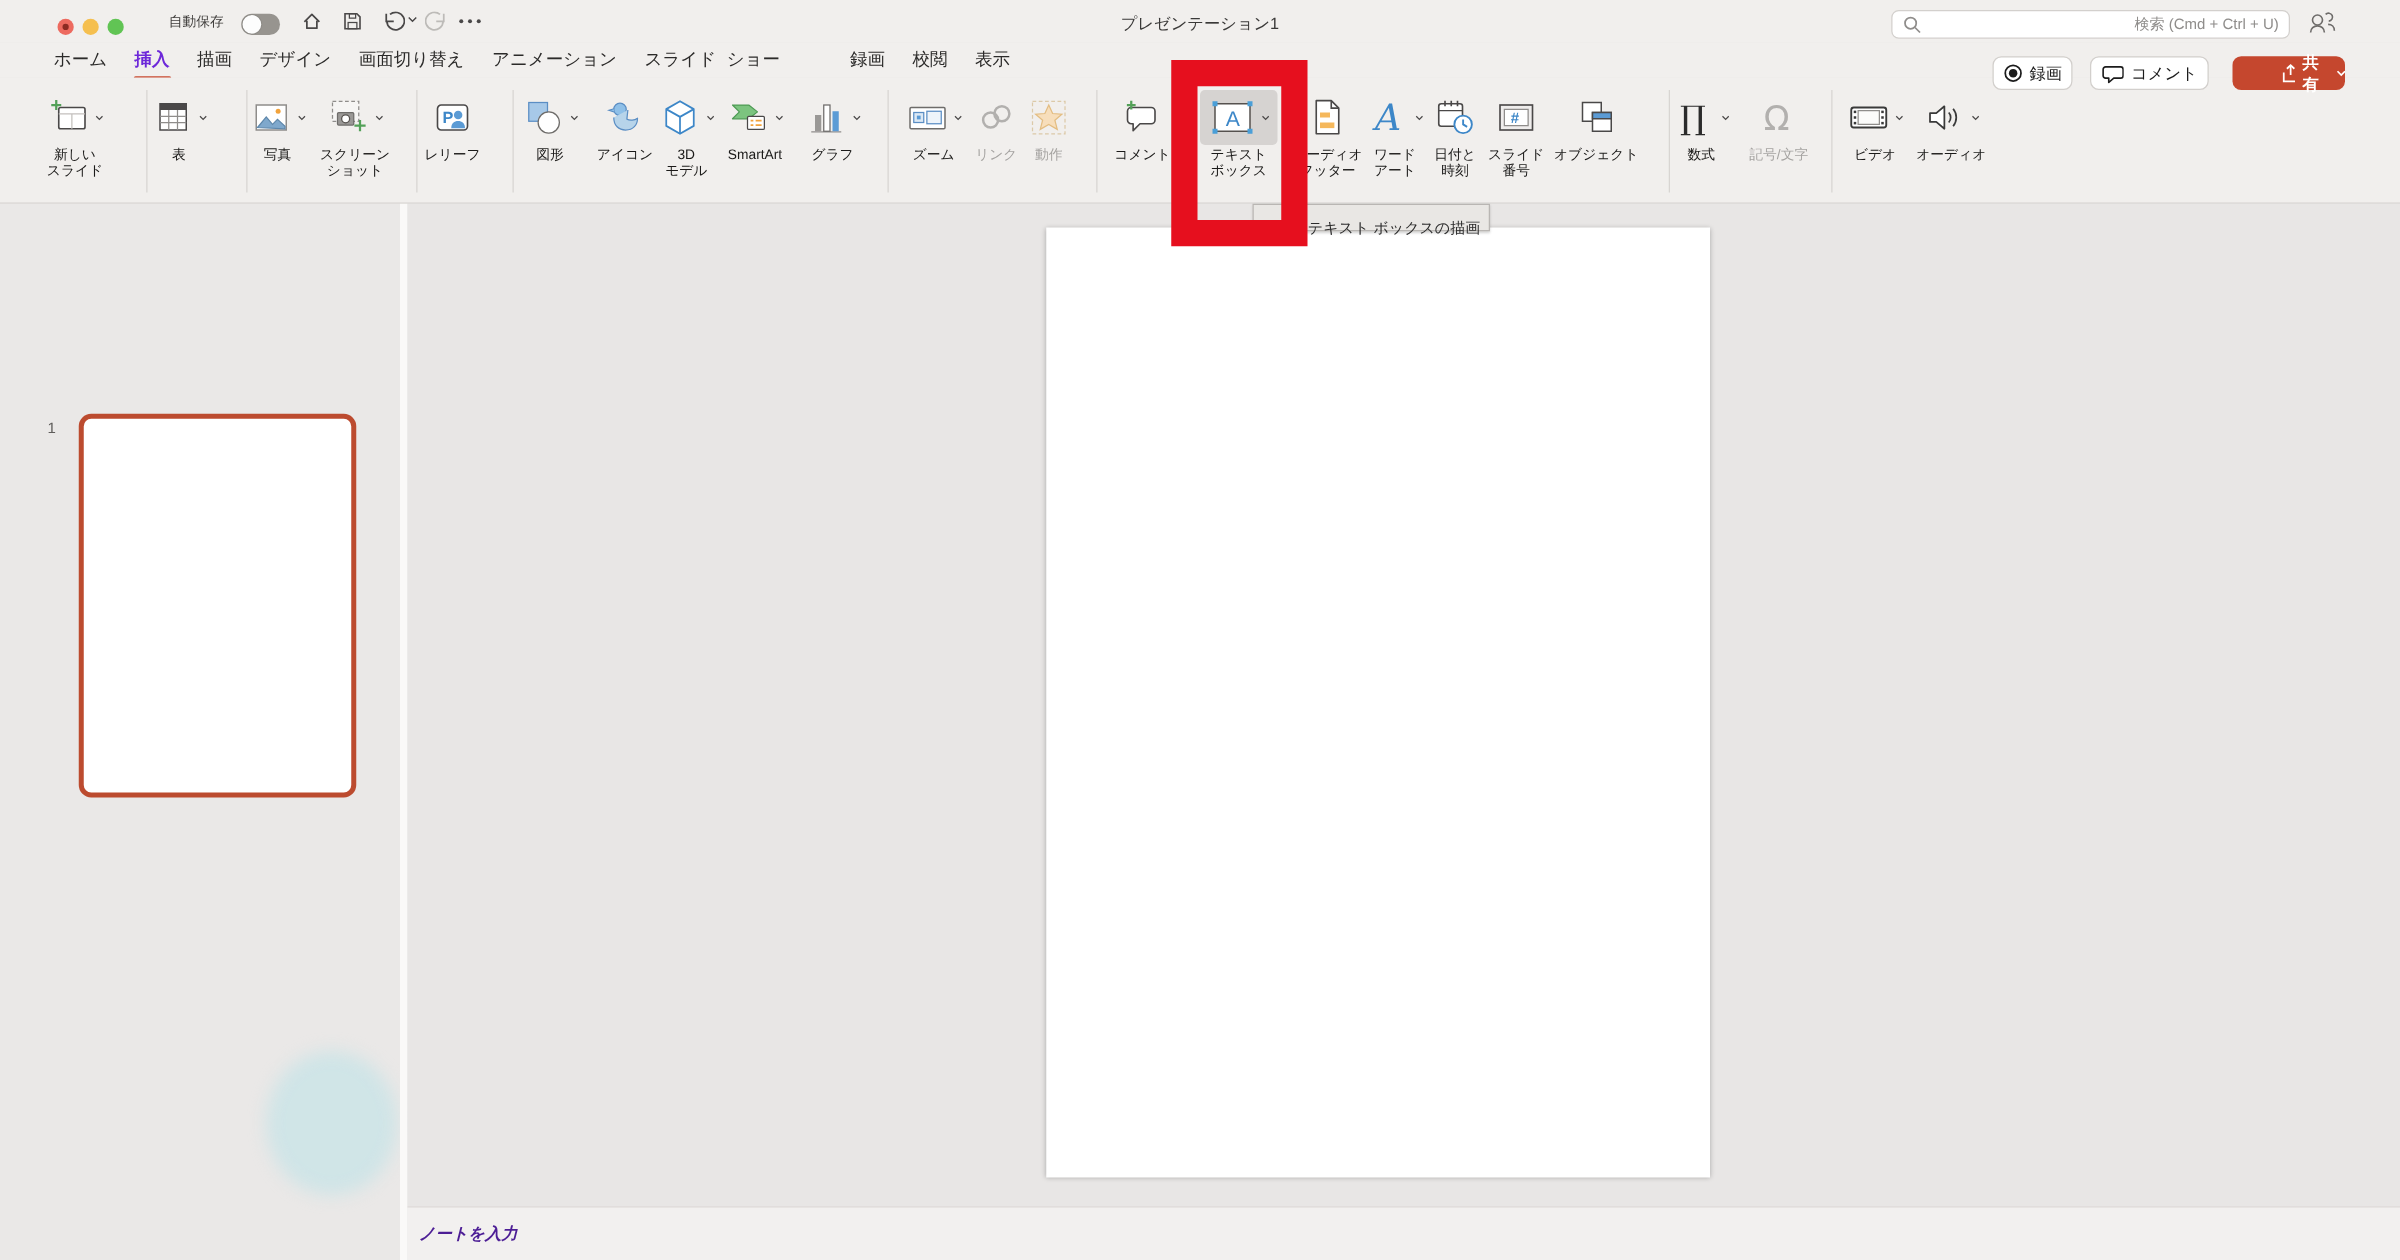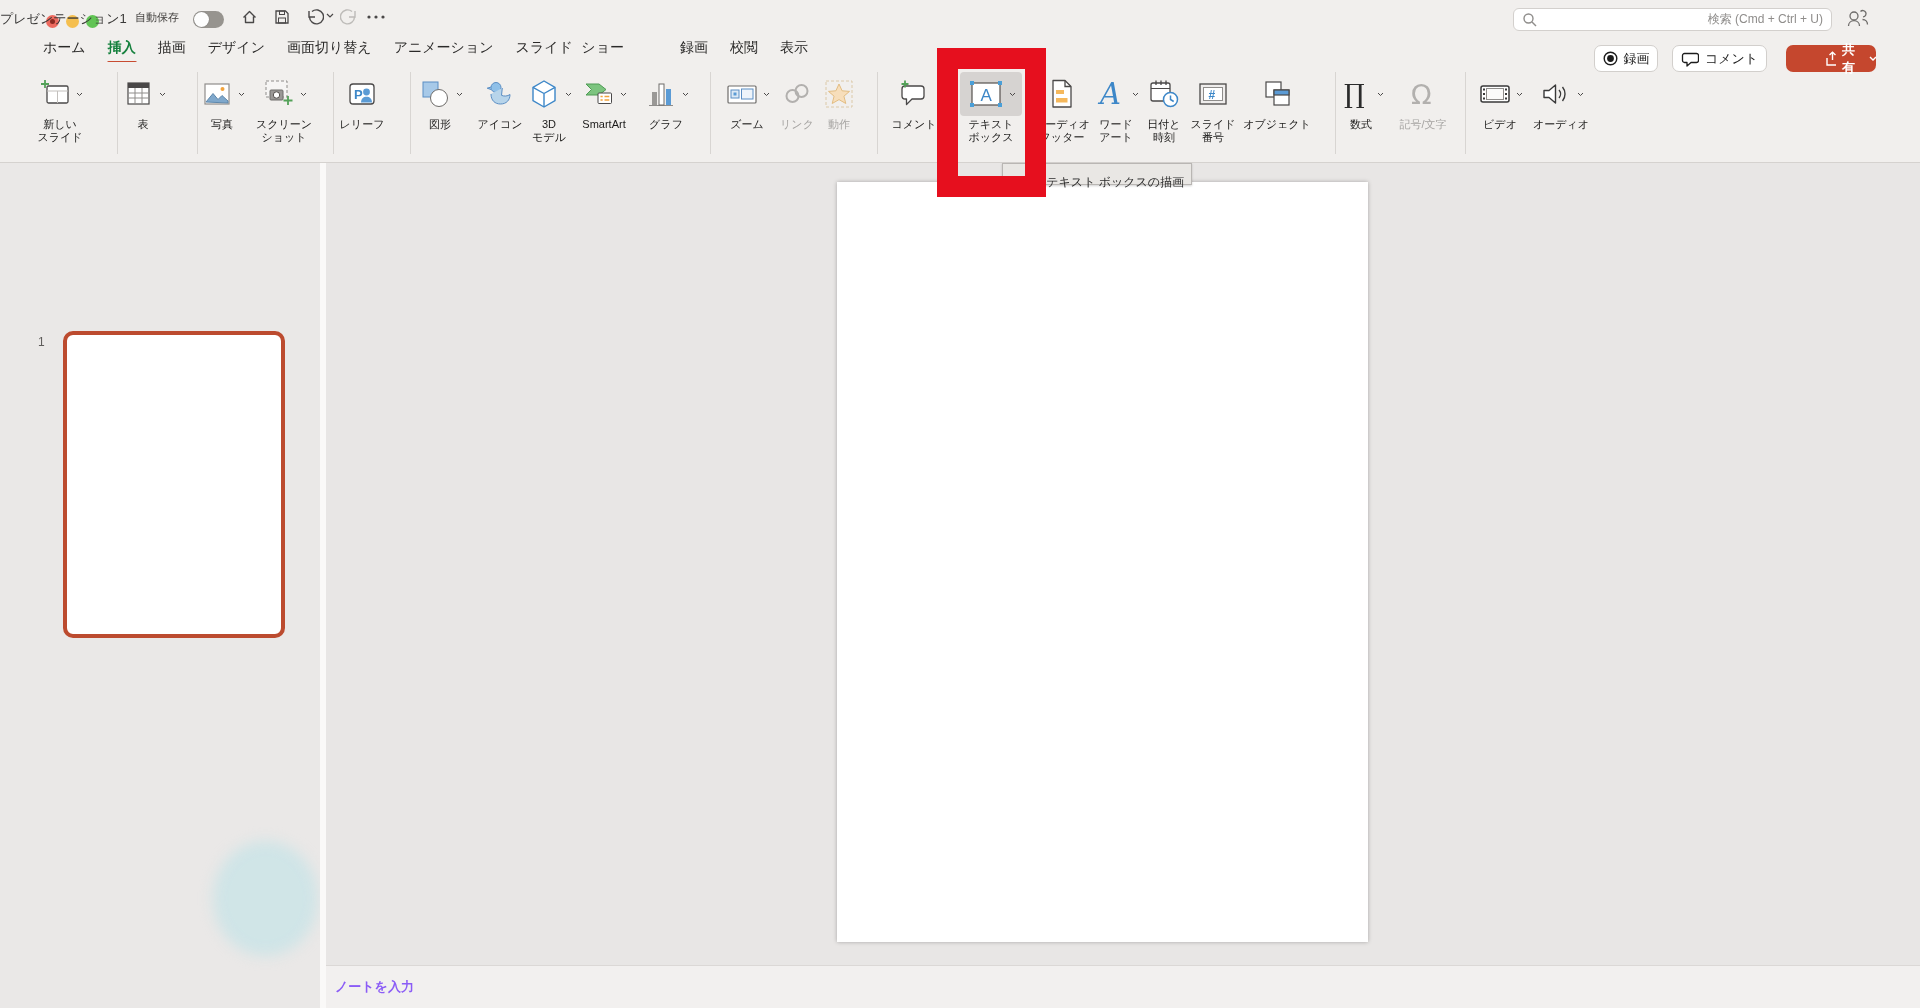--- a/index.html
+++ b/index.html
@@ -15,38 +15,38 @@
   .titlebar { position:absolute; left:0; top:0; width:1920px; height:34px; background:#f1efed; }
   .tl { position:absolute; top:15px; width:13px; height:13px; border-radius:50%; }
   .tl-red   { left:46px; background:#ed6a5f; }
   .tl-red::after { content:''; position:absolute; left:4px; top:4px; width:5px; height:5px; border-radius:50%; background:#8c2b22; }
   .tl-yellow{ left:66px; background:#f5bf4f; }
   .tl-green { left:86px; background:#61c454; }
   .autosave-label { position:absolute; left:135px; top:10px; font-size:11px; color:#3f3d3b; }
   .toggle { position:absolute; left:193px; top:11px; width:31px; height:17px; border-radius:9px; background:#97948f; }
   .toggle .knob { position:absolute; left:1px; top:1px; width:15px; height:15px; border-radius:50%; background:#fdfdfd; box-shadow:0 0 1px rgba(0,0,0,.4); }
   .tb-icon { position:absolute; top:9px; }
-  .window-title { position:absolute; left:0; top:10px; width:1920px; font-size:13px; color:#3a3938; }
+  .window-title { position:absolute; left:0; top:10px; width:1920px; text-align:center; font-size:13px; color:#3a3938; }
   .searchbox { position:absolute; left:1513px; top:8px; width:319px; height:23px; background:#ffffff;
     border:1px solid #d3d0cd; border-radius:6px; display:flex; align-items:center; padding:0 8px; gap:6px;justify-content:space-between; }
   .searchbox span { font-size:12px; color:#8f8d8b; }
   .people-btn { position:absolute; left:1845px; top:8px; }
 
   
   .qbtn { position:absolute; top:45px; height:27px; border-radius:7px; display:flex; align-items:center;
     justify-content:center; gap:6px; font-size:13px; color:#1c1c1c; background:#fff; border:1px solid #d2cfcc; z-index:12; }
   .qbtn-record { left:1594px; width:64px; }
   .qbtn-comments { left:1672px; width:95px; }
   .qbtn-share { left:1786px; width:90px; background:#c5472e; border:none; color:#fff; font-weight:bold;padding-left:36px; }
 
   
   .tabbar { position:absolute; left:0; top:34px; width:1920px; height:28px; background:#f1efed;
     display:flex; align-items:center; padding-left:43px; gap:22px; }
   .tab { font-size:14px; color:#2b2a29; position:relative; cursor:default;font-family:Liberation Mono, monospace; }
-  .tab.active { font-weight:bold; color:#15803d; }
+  .tab.active { font-weight:bold; color:#6d28d9; }
   .tab.active::after { content:''; position:absolute; left:-1px; right:-1px; bottom:-7px; height:3px; border-radius:2px; background:#c84b31; }
   .tab.grp { margin-left:34px; }
 
   
   .ribbon { position:absolute; left:0; top:62px; width:1920px; height:101px; background:#f1efed; border-bottom:1px solid #d5d2cf; }
   .ritem { position:absolute; top:10px; width:96px; text-align:center; }
   .iconrow { height:44px; display:flex; align-items:center; justify-content:center; gap:4px; }
   .iconrow.sel { background:#d6d3d1; border-radius:4px; width:62px; margin:0 auto; }
   .rlabel { margin-top:2px; font-size:11px; line-height:13px; color:#1b1a19; white-space:pre-line; }
   .ritem.grey .rlabel { color:#a5a3a1; }
@@ -62,21 +62,21 @@
   .panel-divider { position:absolute; left:320px; top:163px; width:6px; height:845px; background:#faf9f8; }
   .canvas { position:absolute; left:326px; top:163px; width:1594px; height:802px; background:#e8e6e5; }
   .thumb { position:absolute; left:63px; top:168px; width:222px; height:307px; background:#ffffff;
     border:4px solid #bc4b2f; border-radius:10px; }
   .thumb-num { position:absolute; left:38px; top:172px; font-size:12px; color:#5f5d5b; }
   .blue-blob { position:absolute; left:213px; top:678px; width:105px; height:115px; border-radius:50%;
     background:rgba(186,225,232,0.55); filter:blur(7px); }
   .slide { position:absolute; left:511px; top:19px; width:531px; height:760px; background:#ffffff;
     box-shadow:0 0 4px rgba(0,0,0,.28); }
   .notesbar { position:absolute; left:326px; top:965px; width:1594px; height:43px; background:#f2f0ef; border-top:1px solid #dbd8d6; }
-  .notes-text { position:absolute; left:9px; top:12px; font-size:13px; font-weight:bold; color:#8b5cf6; }
+  .notes-text { position:absolute; left:9px; top:12px; font-size:13px; font-weight:bold; color:#4c1d95;font-style:italic; }
 </style>
 </head>
 <body>
 
 <div class="titlebar">
   <div class="tl tl-red"></div>
   <div class="tl tl-yellow"></div>
   <div class="tl tl-green"></div>
 
   <span class="autosave-label">自動保存</span>

